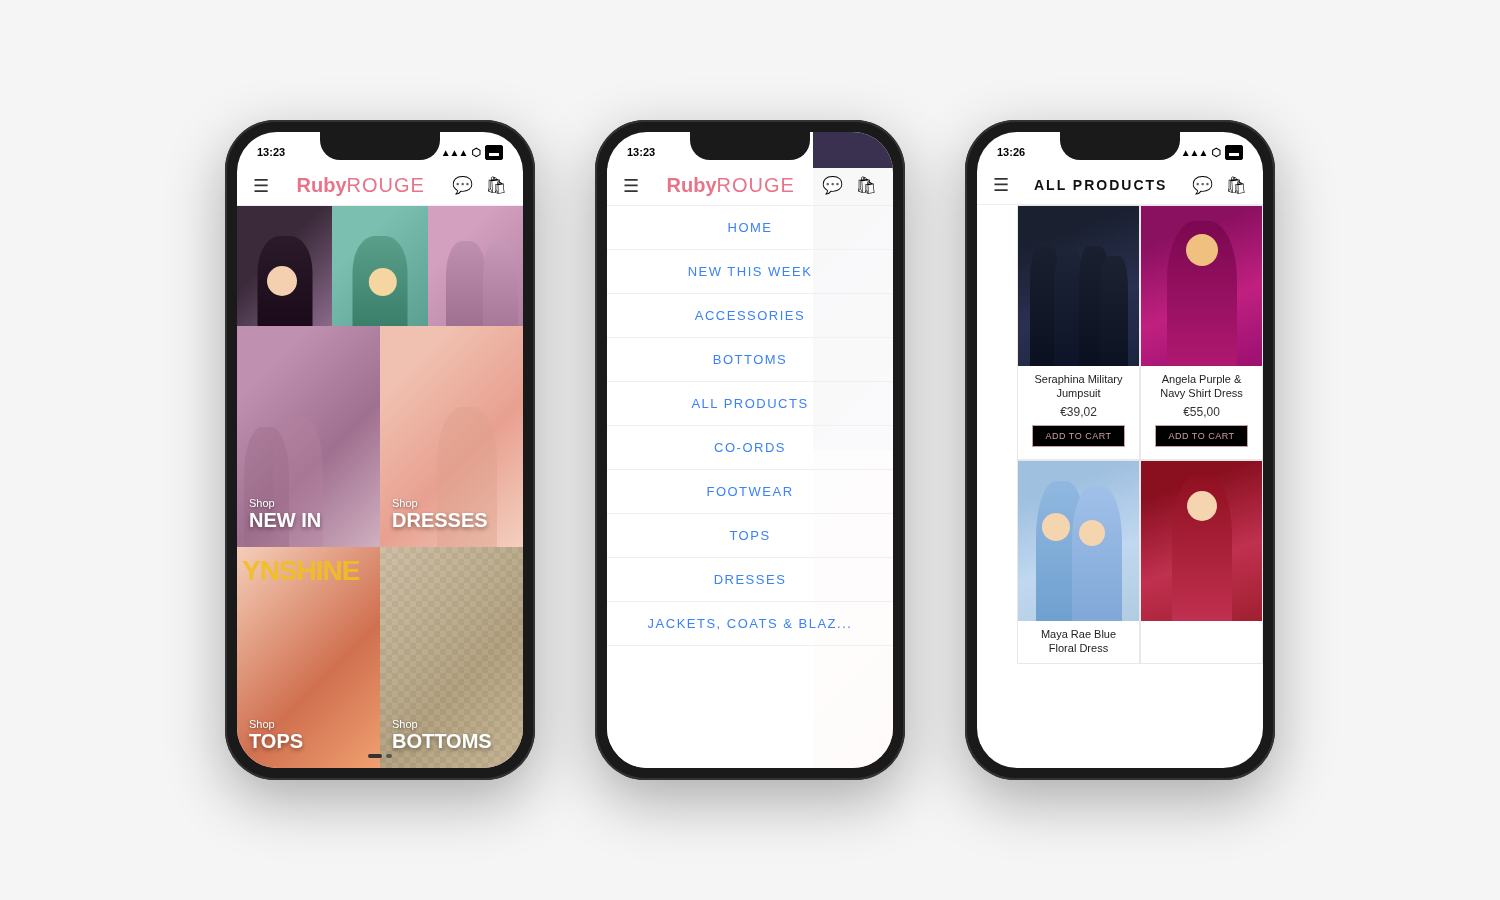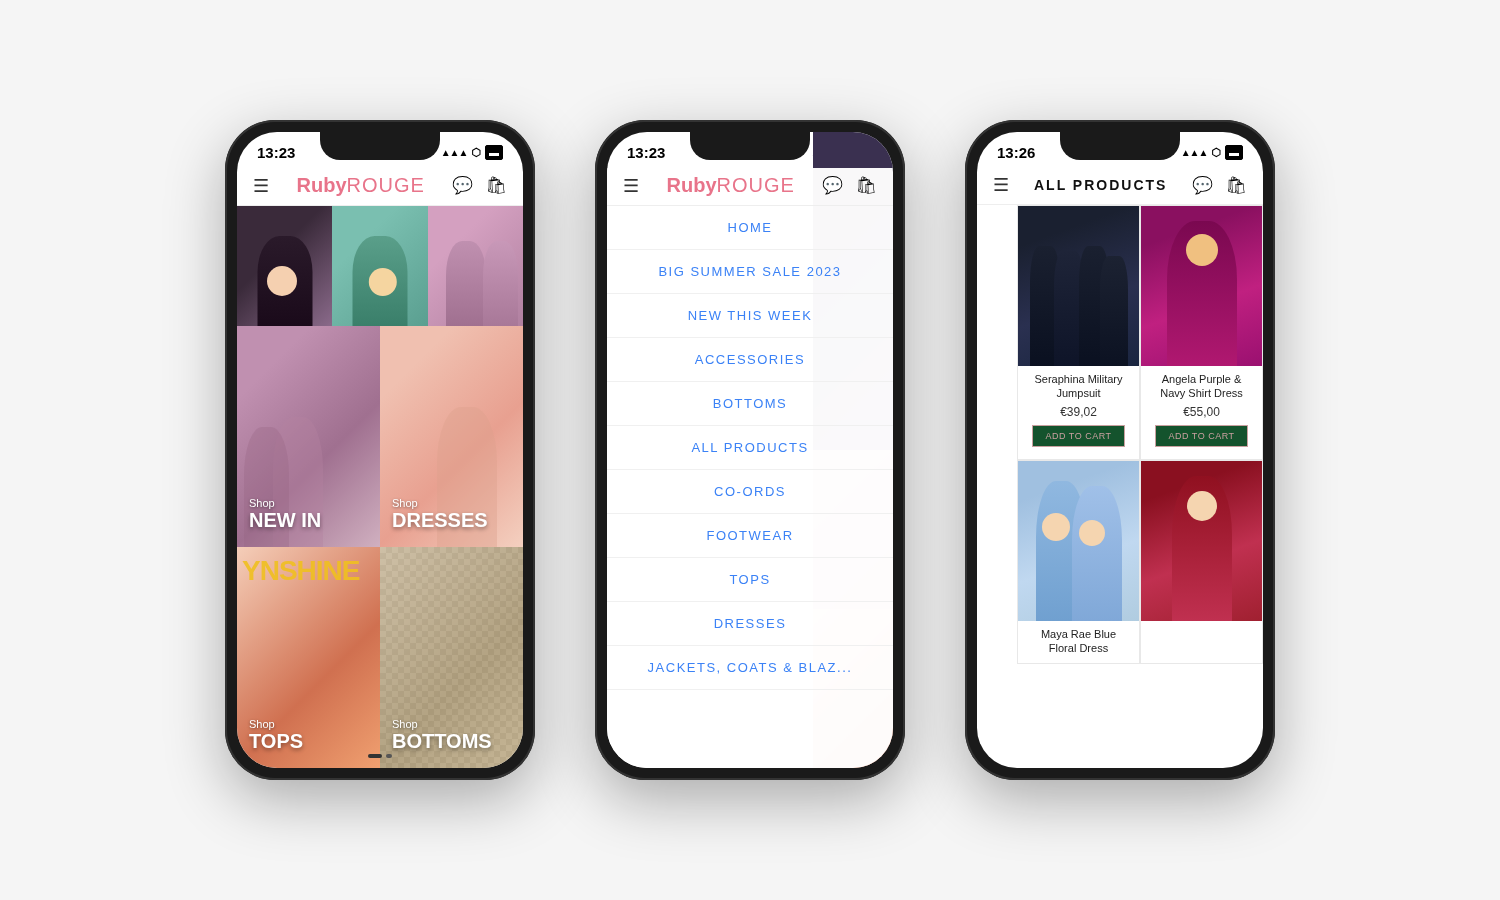--- a/index.html
+++ b/index.html
@@ -61,21 +61,21 @@
       justify-content: space-between;
       align-items: center;
       padding: 8px 20px 4px;
       font-size: 12px;
       font-weight: 600;
       color: #000;
       height: 36px;
       flex-shrink: 0;
     }
 
-    .status-time { font-weight: 700; font-size: 15px; }
+    .status-time { font-weight: 700; font-size: 11px; }
     .status-icons { display: flex; gap: 4px; align-items: center; font-size: 11px; }
 
     
     .app-header {
       display: flex;
       align-items: center;
       justify-content: space-between;
       padding: 6px 16px 8px;
       border-bottom: 1px solid #eee;
       flex-shrink: 0;
@@ -280,21 +280,21 @@
     .product-price {
       font-size: 12px;
       font-weight: 400;
       color: #333;
       text-align: center;
       margin-bottom: 6px;
     }
 
     .add-to-cart-btn {
       border: 1px solid #c9a0a0;
-      background: #14532d;
+      background: #000000;
       color: #c9a0a0;
       font-size: 9px;
       font-weight: 500;
       letter-spacing: 0.5px;
       padding: 5px 4px;
       cursor: pointer;
       text-align: center;
       margin: 0 6px 8px;
       text-transform: uppercase;
     }
@@ -436,21 +436,20 @@
               <span class="ruby-text">Ruby</span><span class="rouge-text">ROUGE</span>
             </div>
             <div class="header-icons">
               <span style="font-size:17px;">💬</span>
               <span style="font-size:17px;">🛍</span>
             </div>
           </div>
 
           <div class="menu-nav">
             <div class="menu-item">HOME</div>
-            <div class="menu-item">BIG Summer Sale 2023</div>
             <div class="menu-item">NEW THIS WEEK</div>
             <div class="menu-item">ACCESSORIES</div>
             <div class="menu-item">BOTTOMS</div>
             <div class="menu-item">ALL PRODUCTS</div>
             <div class="menu-item">CO-ORDS</div>
             <div class="menu-item">FOOTWEAR</div>
             <div class="menu-item">TOPS</div>
             <div class="menu-item">DRESSES</div>
             <div class="menu-item">JACKETS, COATS &amp; BLAZ...</div>
           </div>

